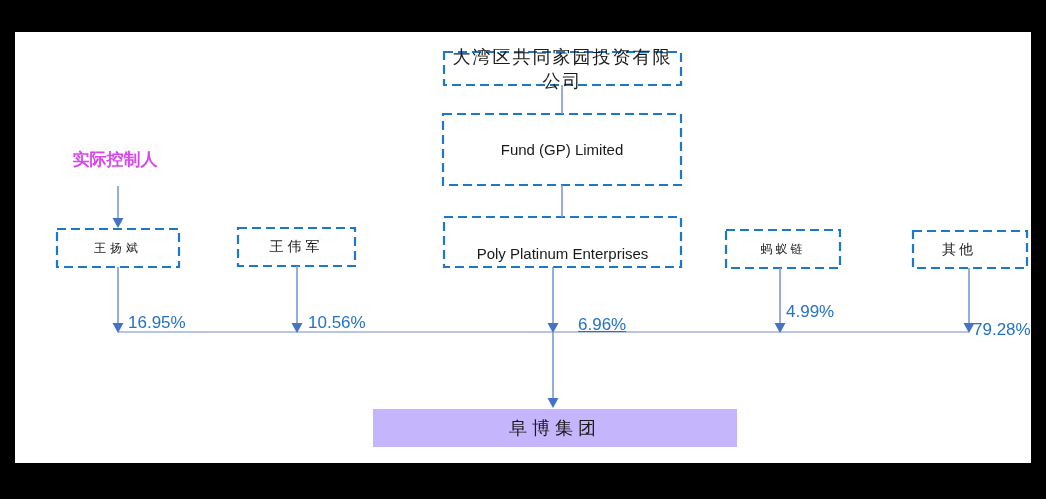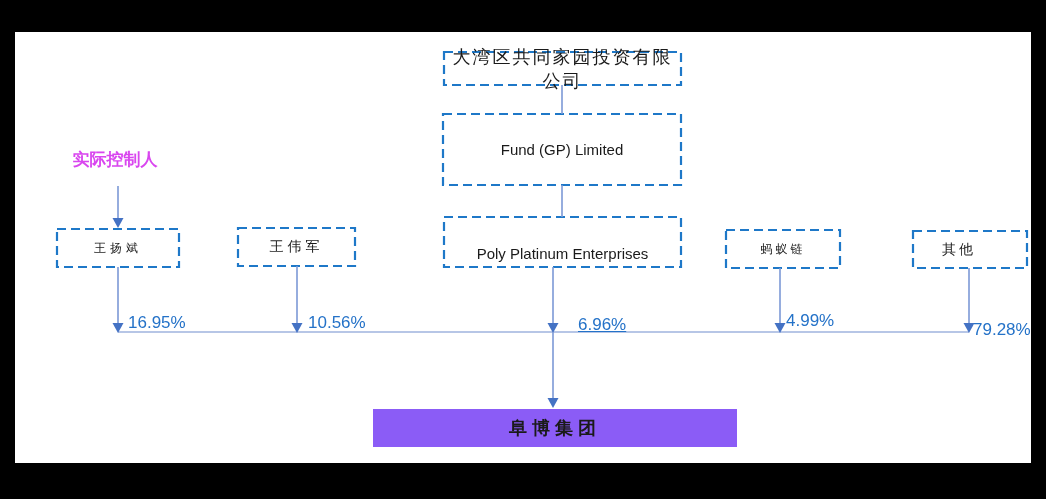--- a/index.html
+++ b/index.html
@@ -33,40 +33,40 @@
   .en { font-family: "Liberation Sans", sans-serif; font-size: 15px; line-height: 22px; }
   .b-top    { left: 444px; top:  52px; width: 237px; height: 33px; font-size: 18px; letter-spacing: 2px; }
   .b-gba    { left: 443px; top: 114px; width: 238px; height: 71px; }
   .b-poly   { left: 444px; top: 217px; width: 237px; height: 50px; margin-top: 12px; }
   .b-sh1    { left:  57px; top: 229px; width: 122px; height: 38px; font-size: 12px; letter-spacing: 4px; }
   .b-sh2    { left: 238px; top: 228px; width: 117px; height: 38px; font-size: 14px; letter-spacing: 4px; }
   .b-sh4    { left: 726px; top: 230px; width: 114px; height: 38px; font-size: 12px; letter-spacing: 3px; }
   .b-sh5    { left: 902px; top: 231px; width: 114px; height: 37px; font-size: 14px; letter-spacing: 3px; }
   .b-company{
     left: 373px; top: 409px; width: 364px; height: 38px;
-    background: #8b5cf6; font-size: 18px; letter-spacing: 5px; font-weight: 700;
+    background: #c4b5fd; font-size: 18px; letter-spacing: 5px; font-weight: 400;
   }
   .controller {
     position: absolute;
     left: 40px; top: 148px; width: 150px;
     text-align: center;
     font-size: 17px; font-weight: bold;
     color: #d946ef;
   }
   .pct {
     position: absolute;
     font-size: 17px; line-height: 20px;
     color: #2472C8;
     white-space: nowrap;
     margin-top: 20px;
   }
   .p1 { left: 128px; top: 293px; }
   .p2 { left: 308px; top: 293px; }
   .p3 { left: 578px; top: 295px; text-decoration: underline; }
-  .p4 { left: 786px; top: 291px; }
+  .p4 { left: 786px; top: 282px; }
   .p5 { left: 973px; top: 300px; }
   .line-span { display: block; }
 </style>
 </head>
 <body>
 
 <div class="canvas"></div>
 
 <svg class="overlay" viewBox="0 0 1046 499" xmlns="http://www.w3.org/2000/svg">
 

